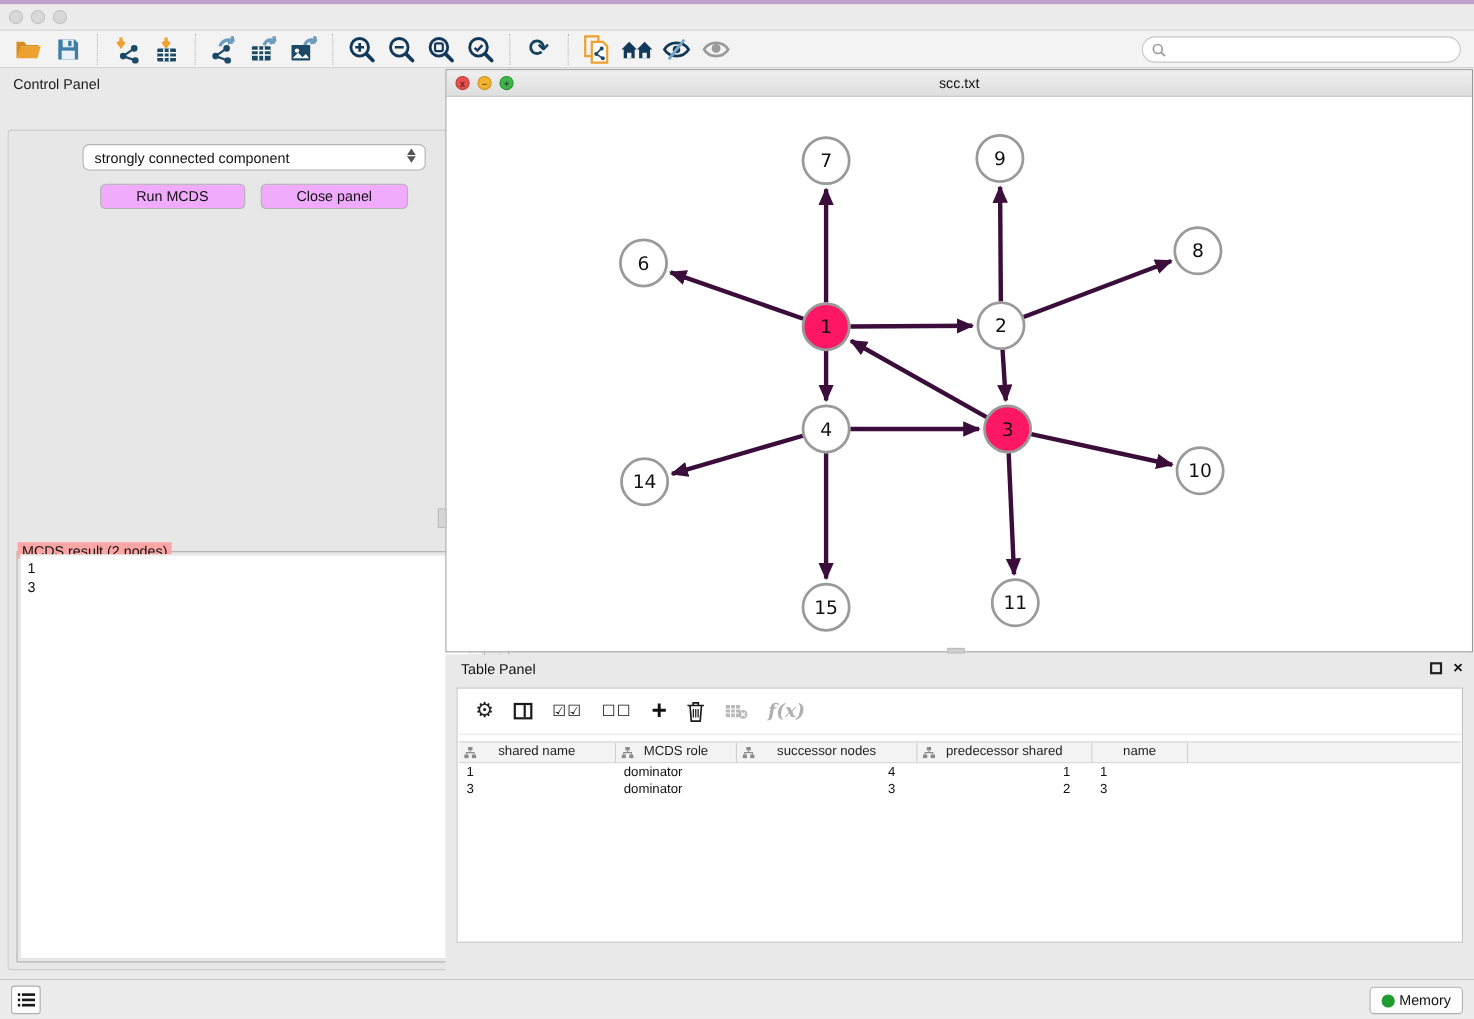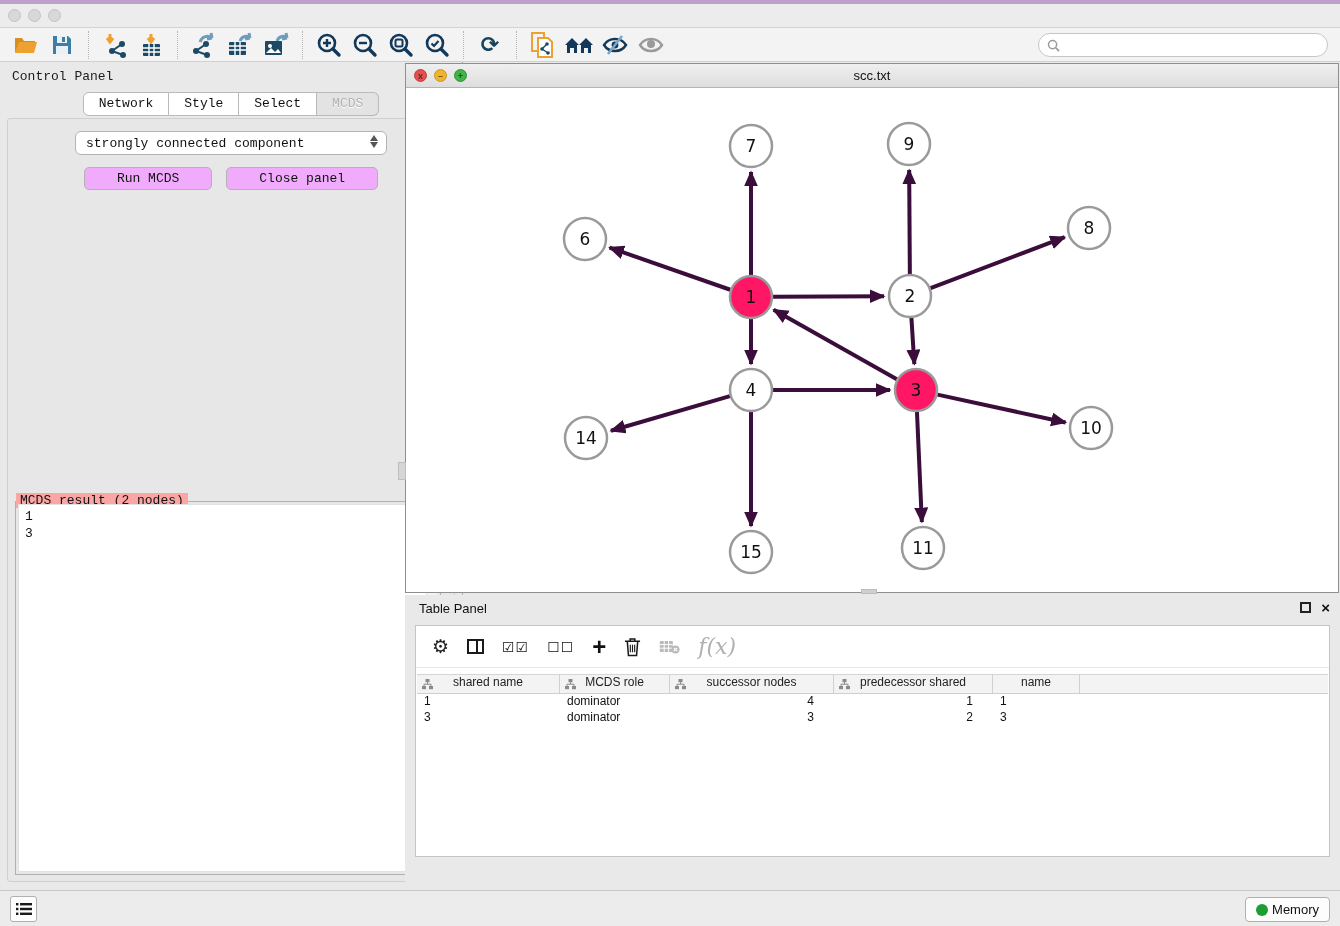--- a/index.html
+++ b/index.html
@@ -20,21 +20,21 @@
     border-bottom:1px solid #d0d0d0; display:flex; align-items:center; padding-left:8px; }
   .tbtn { width:36px; height:30px; display:flex; align-items:center; justify-content:center; flex:0 0 auto; }
   .tbtn svg { display:block; }
   .tsep { width:1px; height:28px; border-left:1px dotted #b5b5b5; margin:0 8px; flex:0 0 auto; }
   .glyph-btn { font-family:"DejaVu Sans", sans-serif; font-size:22px; font-weight:bold; color:#17445f; line-height:1; }
   .search-wrap { position:absolute; right:12px; top:5px; width:290px; height:24px; background:#fff;
     border:1px solid #c6c6c6; border-radius:12px; display:flex; align-items:center; padding:0 8px; }
   .search-wrap input { border:none; outline:none; flex:1; font-size:12px; margin-left:5px; background:transparent; }
   
   .control-panel { position:absolute; left:0; top:62px; width:463px; bottom:36px; background:#e9e9e9;
-    border-right:1px solid #aeaeae;font-family:Liberation Mono, monospace; }
+    border-right:1px solid #aeaeae; }
   .cp-header { position:relative; height:30px; line-height:30px; padding-left:12px; color:#1a1a1a; }
   .panel-icons { position:absolute; right:10px; top:7px; display:flex; gap:10px; align-items:center; }
   .float-icon { width:11px; height:11px; border:2px solid #222; background:transparent; }
   .close-icon { font-weight:bold; font-size:15px; color:#111; line-height:11px; }
   .cp-tabs { display:flex; justify-content:center; position:relative; z-index:2; }
   .tab { background:#fff; border:1px solid #b9b9b9; border-left-width:0; padding:3px 15px 4px; font-size:13px; color:#111; }
   .tab:first-child { border-left-width:1px; border-radius:6px 0 0 6px; }
   .tab:last-child { border-radius:0 6px 6px 0; }
   .tab.selected { background:#e3e3e3; color:#b3b3b3; text-shadow:0 1px 0 #fff; }
   .cp-pane { position:absolute; left:7px; right:7px; top:56px; bottom:8px; background:#e7e7e7;
@@ -73,21 +73,21 @@
   .table-panel { position:absolute; left:405px; top:595px; right:0; bottom:36px; background:#e9e9e9; }
   .tp-header { position:relative; height:28px; line-height:28px; padding-left:14px; }
   .tp-inner { position:absolute; left:10px; right:10px; top:30px; height:232px; background:#fff; border:1px solid #c4c4c4; }
   .tp-toolbar { display:flex; align-items:center; gap:18px; height:42px; padding-left:16px; border-bottom:1px solid #e6e6e6; }
   .tico { display:flex; align-items:center; justify-content:center; }
   .gear-g { font-family:"DejaVu Sans", sans-serif; font-size:19px; color:#222; line-height:1; }
   .colsplit { width:17px; height:15px; border:2px solid #1a1a1a; position:relative; }
   .colsplit::after { content:""; position:absolute; left:50%; top:0; bottom:0; width:2px; background:#1a1a1a; }
   .checks { font-family:"DejaVu Sans", sans-serif; font-size:14px; letter-spacing:1px; color:#111; }
   .plus-g { font-size:24px; font-weight:bold; color:#111; line-height:1; }
-  .fx { font-family:"DejaVu Serif", serif; font-style:italic; font-size:22px; color:#b0b0b0; }
+  .fx { font-family:"DejaVu Serif", serif; font-style:italic; font-size:17px; color:#b0b0b0;font-weight:bold; }
   .tbl { position:absolute; left:1px; right:1px; top:48px; }
   .tbl-headrow { display:flex; height:20px; background:#f3f3f3; border-top:1px solid #d5d5d5; border-bottom:1px solid #cfcfcf; }
   .th { position:relative; border-right:1px solid #d0d0d0; font-size:12px; color:#222;
     display:flex; align-items:flex-start; justify-content:center; }
   .th .attr-ic { position:absolute; left:5px; top:4px; }
   .tbl-row { display:flex; height:16px; font-size:12px; background:#fff; }
   .td { overflow:hidden; white-space:nowrap; }
   .td.l { padding-left:7px; text-align:left; }
   .td.r { padding-right:20px; text-align:right; }
   .tp-tabs { position:absolute; left:0; right:0; bottom:8px; display:flex; justify-content:center; }
@@ -242,26 +242,20 @@
   </div>
 </div>
 
 <div class="control-panel">
   <div class="cp-header">
     <span>Control Panel</span>
     <span class="panel-icons">
       <span class="float-icon"></span>
       <span class="close-icon">×</span>
     </span>
-  </div>
-  <div class="cp-tabs">
-    <span class="tab">Network</span>
-    <span class="tab">Style</span>
-    <span class="tab">Select</span>
-    <span class="tab selected">MCDS</span>
   </div>
   <div class="cp-pane">
     <div class="dropdown">
       <span>strongly connected component</span>
       <span class="dd-stepper">
         <span class="dd-up"></span>
           <span class="dd-down"></span>
       </span>
     </div>
     <div class="cp-buttons">

